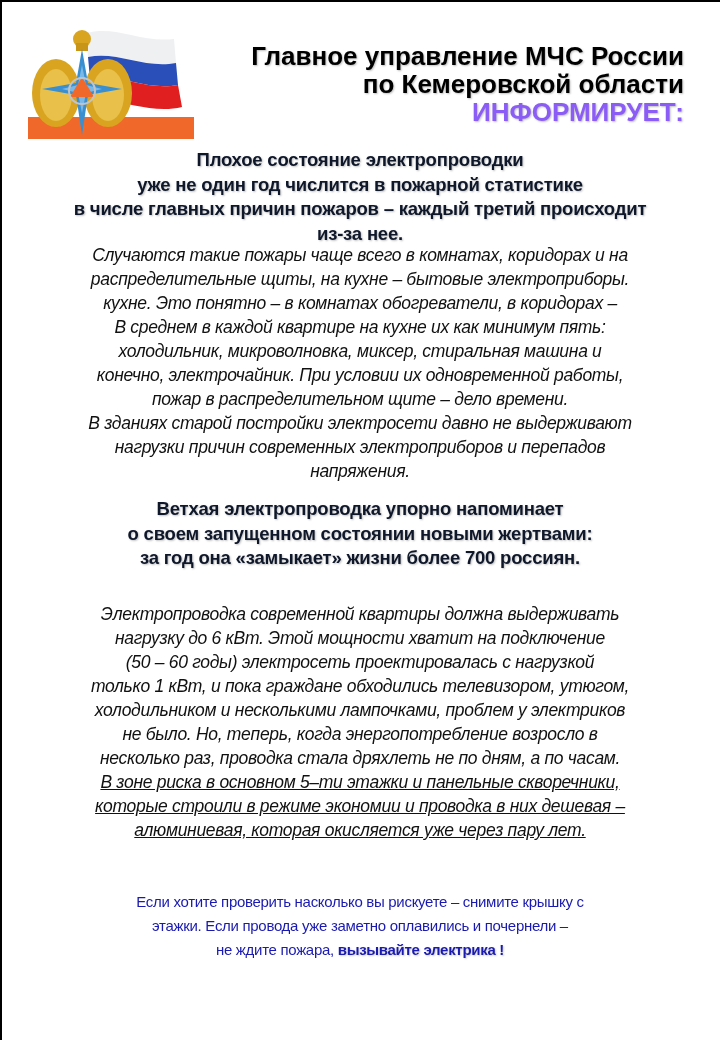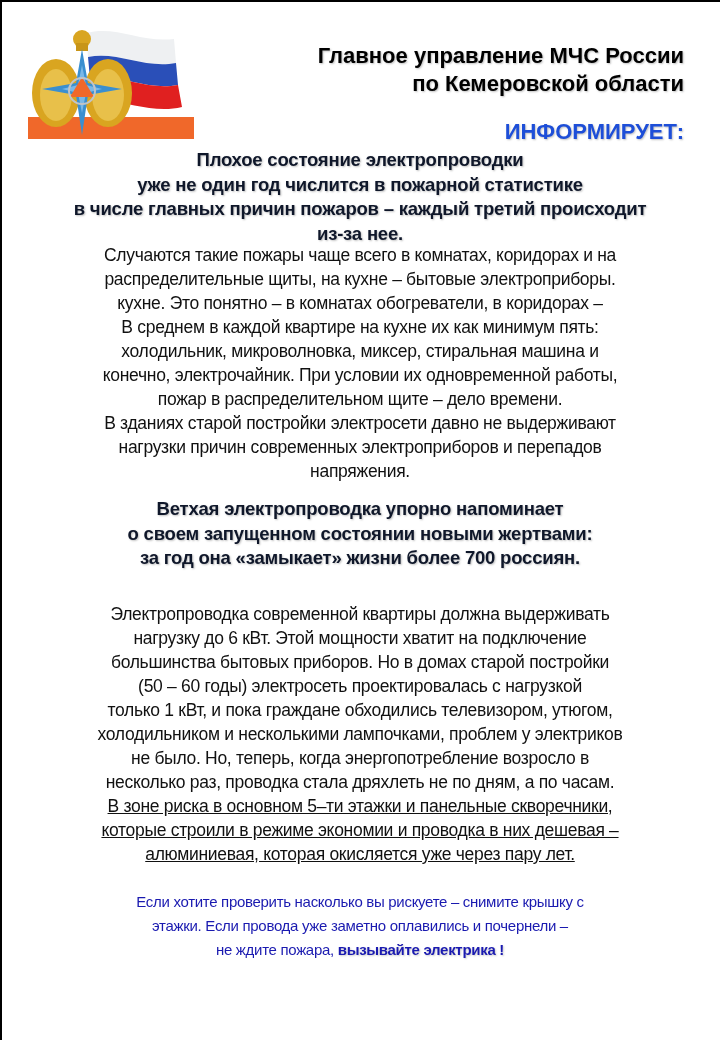--- a/index.html
+++ b/index.html
@@ -1,23 +1,23 @@
 <!DOCTYPE html>
 <html><head>
 <meta charset="utf-8">
 <style>
   html, body { margin: 0; padding: 0; background: #ffffff; }
   body { width: 720px; height: 1040px; position: relative; overflow: hidden; font-family: "Liberation Sans", sans-serif; }
   .frame { position: absolute; left: 0; top: 0; width: 720px; height: 1040px; border-top: 2px solid #000; border-left: 2px solid #000; box-sizing: border-box; }
   .logo { position: absolute; left: 26px; top: 25px; width: 168px; height: 116px; }
-  .header { position: absolute; right: 36px; top: 42px; text-align: right; font-weight: bold; font-size: 22px; line-height: 28px; color: #000; text-shadow: 1px 1px 2px rgba(0,0,0,0.25); }
-  .header .informs { color: #1d4ed8; margin-top: 20px; }
+  .header { position: absolute; right: 36px; top: 42px; text-align: right; font-weight: bold; font-size: 26px; line-height: 28px; color: #000; text-shadow: 1px 1px 2px rgba(0,0,0,0.25); }
+  .header .informs { color: #8b5cf6; }
   .block { position: absolute; left: 0; width: 720px; text-align: center; }
   .red { color: #0f172a; font-weight: bold; font-family: "Liberation Sans", sans-serif; font-size: 18.5px; line-height: 24.5px; text-shadow: 1px 1px 2px rgba(0,0,0,0.25); letter-spacing: -0.2px; }
-  .body-text { color: #111; font-size: 17.5px; line-height: 24px; letter-spacing: -0.3px; }
+  .body-text { color: #111; font-size: 17.5px; line-height: 24px; letter-spacing: -0.3px; font-style: italic; }
   .blue-text { color: #1a1ab0; font-size: 15px; line-height: 24px; letter-spacing: -0.3px; }
   .blue-text .emph { font-weight: bold; color: #1a1ab0; text-shadow: 1px 1px 2px rgba(0,0,0,0.2); }
   .u { text-decoration: underline; }
   .line { display: block; white-space: nowrap; }
 </style>
 </head>
 <body>
 
 <div class="frame"></div>
 
@@ -72,21 +72,20 @@
 
 <div class="block red" style="top:497px;">
   <span class="line">Ветхая  электропроводка упорно напоминает</span>
   <span class="line">о своем запущенном состоянии новыми жертвами:</span>
   <span class="line">за  год  она «замыкает» жизни более 700 россиян.</span>
 </div>
 
 <div class="block body-text" style="top:602px;">
   <span class="line">Электропроводка  современной  квартиры должна выдерживать</span>
   <span class="line">нагрузку до 6 кВт. Этой мощности  хватит на подключение</span>
-  <span class="line">большинства  бытовых приборов.    Но в домах старой постройки</span>
   <span class="line">(50 – 60 годы) электросеть проектировалась  с  нагрузкой</span>
   <span class="line">только 1 кВт, и пока граждане  обходились  телевизором,  утюгом,</span>
   <span class="line">холодильником  и несколькими  лампочками,  проблем  у электриков</span>
   <span class="line">не было.  Но, теперь, когда энергопотребление  возросло в</span>
   <span class="line">несколько раз, проводка стала дряхлеть не по дням, а по часам.</span>
   <span class="line"><span class="u">В зоне риска в основном  5–ти этажки и панельные  скворечники,</span></span>
   <span class="line"><span class="u">которые строили  в режиме  экономии   и проводка в них  дешевая –</span></span>
   <span class="line"><span class="u">алюминиевая,  которая окисляется  уже через пару лет.</span></span>
 </div>
 

